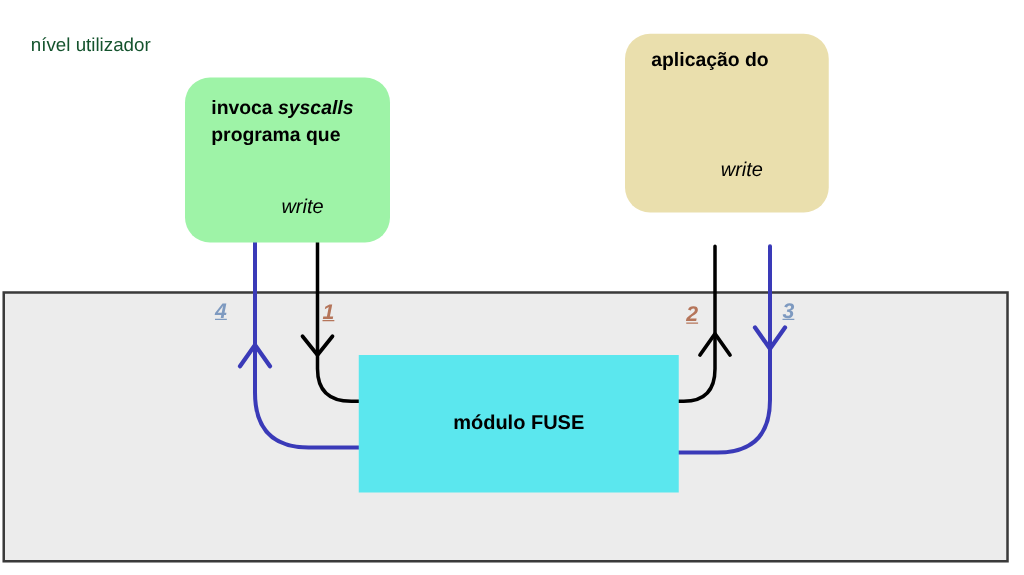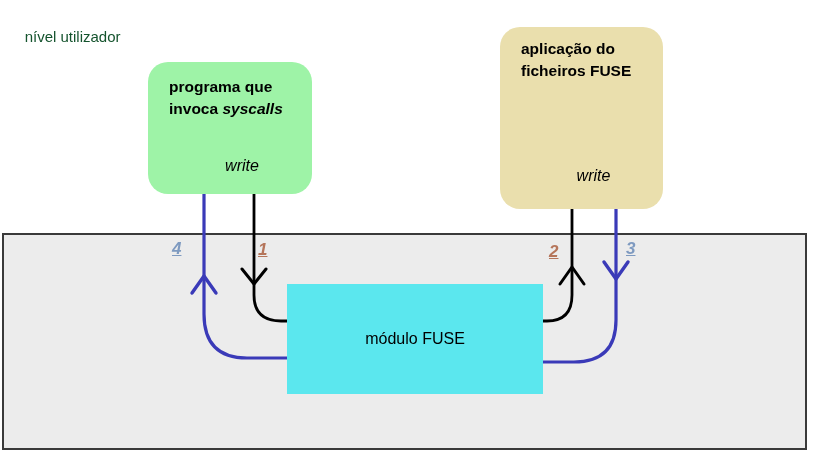--- a/index.html
+++ b/index.html
@@ -52,32 +52,32 @@
   }
   .node .call-label {
     margin-top: auto;
     margin-bottom: 19px;
     text-align: center;
     font-style: italic;
     font-size: 16px;
     padding-left: 24px;
   }
   .program-box { left: 148px; top: 62px; width: 164px; height: 132px; }
-  .app-box     { left: 500px; top: 27px; width: 163px; height: 182px; }
+  .app-box     { left: 500px; top: 27px; width: 163px; height: 143px; }
   .app-box .box-title { padding-top: 11px; }
   .app-box .call-label { margin-bottom: 24px; }
 
   .module-box {
     left: 287px; top: 284px;
     width: 256px; height: 110px;
     align-items: center;
     justify-content: center;
   }
   .module-box .module-title {
-    font-weight: normal;
+    font-weight: bold;
     font-size: 16px;
   }
 
   .step-num {
     position: absolute;
     font-size: 17px;
     font-weight: bold;
     font-style: italic;
     text-decoration: underline;
     line-height: 1;
@@ -109,30 +109,29 @@
 
     <path d="M 616 197 V 320 Q 616 362 574 362 H 540" stroke-width="3.2" stroke-linecap="round" style="stroke: rgb(58, 58, 184);"></path>
     <polyline points="604,262 616,279 628,262" stroke-width="3.4" stroke-linecap="round" stroke-linejoin="round" style="stroke: rgb(58, 58, 184);"></polyline>
 
     <path d="M 289 358 H 247 Q 204 358 204 314 V 192" stroke-width="3.2" stroke-linecap="round" style="stroke: rgb(58, 58, 184);"></path>
     <polyline points="192,293 204,276 216,293" stroke-width="3.4" stroke-linecap="round" stroke-linejoin="round" style="stroke: rgb(58, 58, 184);"></polyline>
   </svg>
 
   <div class="node rounded program-box" style="background: rgb(158, 243, 167);">
     <div class="box-title">
+      <div><span>invoca </span><span class="italic">syscalls</span></div>
       <div>programa que</div>
-      <div><span>invoca </span><span class="italic">syscalls</span></div>
     </div>
     <div class="call-label">write</div>
   </div>
 
   <div class="node rounded app-box" style="background: rgb(234, 223, 173);">
     <div class="box-title">
       <div>aplicação do</div>
-      <div>ficheiros FUSE</div>
     </div>
     <div class="call-label">write</div>
   </div>
 
   <div class="node module-box" style="background: rgb(91, 231, 238);">
     <div class="module-title">módulo FUSE</div>
   </div>
 
   <span class="step-num step-1" style="color: rgb(181, 117, 90);">1</span>
   <span class="step-num step-2" style="color: rgb(181, 117, 90);">2</span>

